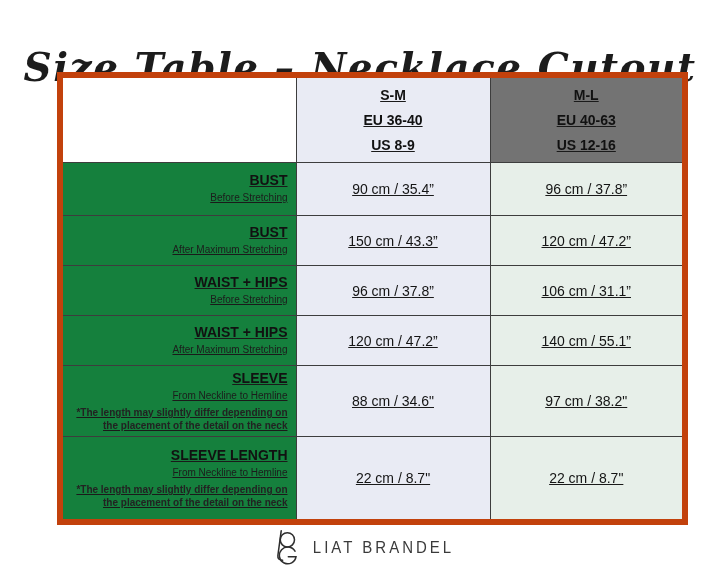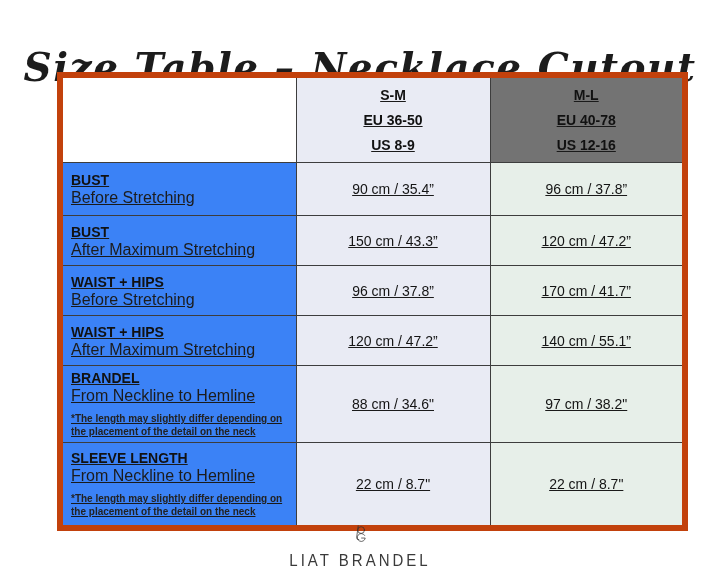--- a/index.html
+++ b/index.html
@@ -59,41 +59,41 @@
   }
 
   tbody tr:nth-child(1) td { height: 44px; }
   tbody tr:nth-child(2) td { height: 41px; }
   tbody tr:nth-child(3) td { height: 41px; }
   tbody tr:nth-child(4) td { height: 41px; }
   tbody tr:nth-child(5) td { height: 61px; }
   tbody tr:nth-child(6) td { height: 74px; }
   tbody tr:nth-child(7) td { height: 38px; }
 
-  td.label-cell { background: #3b82f6; text-align: left; }
+  td.label-cell { background: #15803d; text-align: right; }
   .row-title {
     display: block;
     font-size: 14px;
     font-weight: bold;
     line-height: 17px;
     color: #111;
   }
   .row-subtitle {
     display: block;
-    font-size: 16px;
+    font-size: 10px;
     line-height: 17px;
     color: #1c1c1c;
   }
   .row-footnote {
     display: block;
     font-size: 10px;
     font-weight: bold;
     line-height: 12.5px;
     color: #222;
-    margin-top: 9px;
+    margin-top: 3px;
   }
   .row-subtitle:empty, .row-footnote:empty { display: none; }
 
   td.val-sm { background: #e9ebf4; }
   td.val-ml { background: #e7efe9; }
   td.value-cell {
     text-align: center;
     font-size: 14px;
     color: #141414;
     margin-left: 14px;
@@ -101,21 +101,20 @@
 
   
   .footer {
     position: absolute;
     left: 0; right: 0; bottom: 8px;
     height: 44px;
     display: flex;
     align-items: center;
     justify-content: center;
     gap: 9px;
-    flex-direction: column;
   }
   .monogram { width: 38px; height: 38px; }
   .brand-name {
     font-size: 15px;
     letter-spacing: 3px;
     color: #3a3a3a;
     transform: scaleY(1.15);
   }
 </style>
 </head>
@@ -127,26 +126,26 @@
   <colgroup>
     <col class="c-label">
       <col class="c-sm">
       <col class="c-ml">
   </colgroup>
   <thead>
     <tr>
       <th class="h-blank"></th>
       <th class="h-sm">
         <span class="hdr-line">S-M</span>
-        <span class="hdr-line">EU 36-50</span>
+        <span class="hdr-line">EU 36-40</span>
         <span class="hdr-line">US 8-9</span>
       </th>
       <th class="h-ml">
         <span class="hdr-line">M-L</span>
-        <span class="hdr-line">EU 40-78</span>
+        <span class="hdr-line">EU 40-63</span>
         <span class="hdr-line">US 12-16</span>
       </th>
     </tr>
   </thead>
   <tbody>
     <tr>
       <td class="label-cell">
         <span class="row-title">BUST</span>
         <span class="row-subtitle">Before Stretching</span>
       </td>
@@ -160,33 +159,33 @@
       </td>
       <td class="value-cell val-sm">150 cm / 43.3”</td>
       <td class="value-cell val-ml">120 cm / 47.2”</td>
     </tr>
     <tr>
       <td class="label-cell">
         <span class="row-title">WAIST + HIPS</span>
         <span class="row-subtitle">Before Stretching</span>
       </td>
       <td class="value-cell val-sm">96 cm / 37.8”</td>
-      <td class="value-cell val-ml">170 cm / 41.7”</td>
+      <td class="value-cell val-ml">106 cm / 31.1”</td>
     </tr>
     <tr>
       <td class="label-cell">
         <span class="row-title">WAIST + HIPS</span>
         <span class="row-subtitle">After Maximum Stretching</span>
       </td>
       <td class="value-cell val-sm">120 cm / 47.2”</td>
       <td class="value-cell val-ml">140 cm / 55.1”</td>
     </tr>
     <tr>
       <td class="label-cell">
-        <span class="row-title">BRANDEL</span>
+        <span class="row-title">SLEEVE</span>
         <span class="row-subtitle">From Neckline to Hemline</span>
         <span class="row-footnote">*The length may slightly differ depending on the placement of the detail on the neck</span>
       </td>
       <td class="value-cell val-sm">88 cm / 34.6"</td>
       <td class="value-cell val-ml">97 cm / 38.2"</td>
     </tr>
     <tr>
       <td class="label-cell">
         <span class="row-title">SLEEVE LENGTH</span>
         <span class="row-subtitle">From Neckline to Hemline</span>

